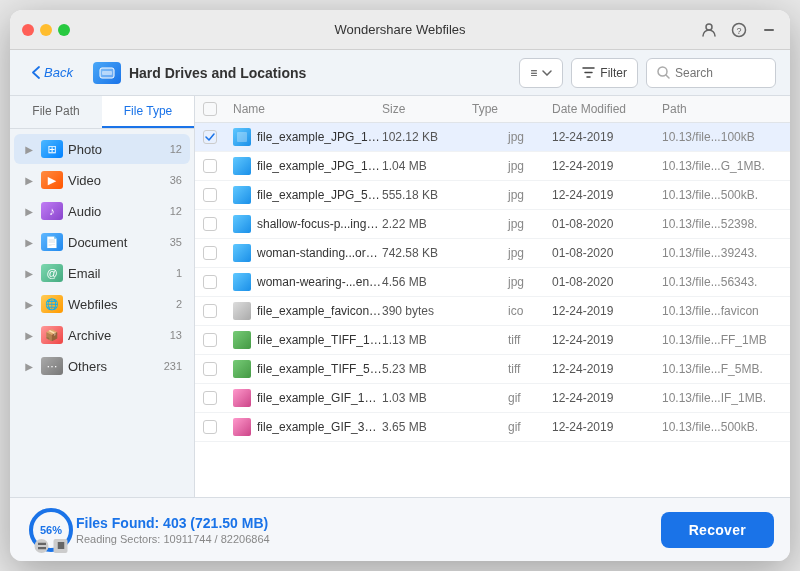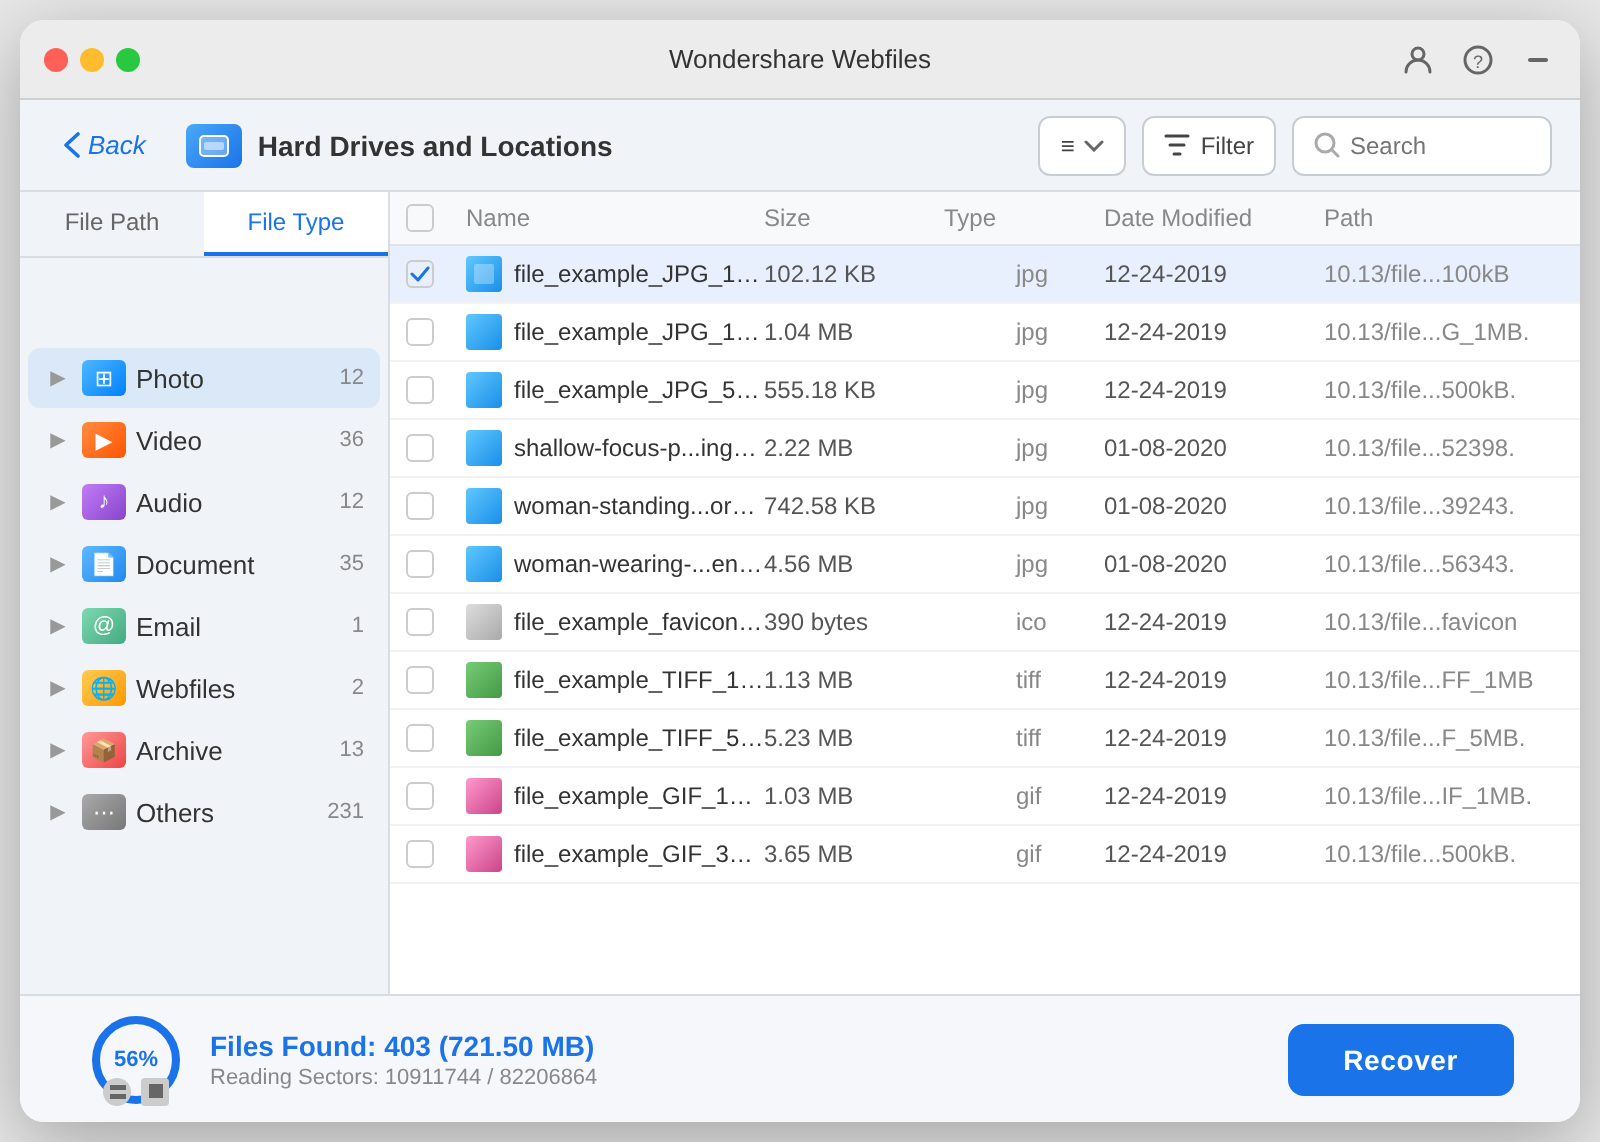--- a/index.html
+++ b/index.html
@@ -120,21 +120,20 @@
       overflow: hidden;
     }
     
     .sidebar {
       width: 185px;
       background: #f0f4f8;
       border-right: 1px solid #d8dde3;
       display: flex;
       flex-direction: column;
       overflow: hidden;
-      gap: 40px;
     }
     .sidebar-tabs {
       display: flex;
       border-bottom: 1px solid #d8dde3;
     }
     .sidebar-tab {
       flex: 1;
       text-align: center;
       padding: 8px 4px;
       font-size: 12px;
@@ -262,22 +261,22 @@
     .row-type { color: #888; margin-left: 36px; }
     .row-date { color: #555; }
     .row-path { color: #888; overflow: hidden; text-overflow: ellipsis; white-space: nowrap; }
     
     .bottom-bar {
       height: 64px;
       background: #f5f7fa;
       border-top: 1px solid #d8dde3;
       display: flex;
       align-items: center;
-      padding: 0 33px;
-      gap: 12px;
+      padding: 0 16px;
+      gap: 0;
     }
     .progress-ring {
       position: relative;
       width: 50px; height: 50px;
       flex-shrink: 0;
     }
     .progress-ring svg {
       transform: rotate(-90deg);
     }
     .progress-text {

